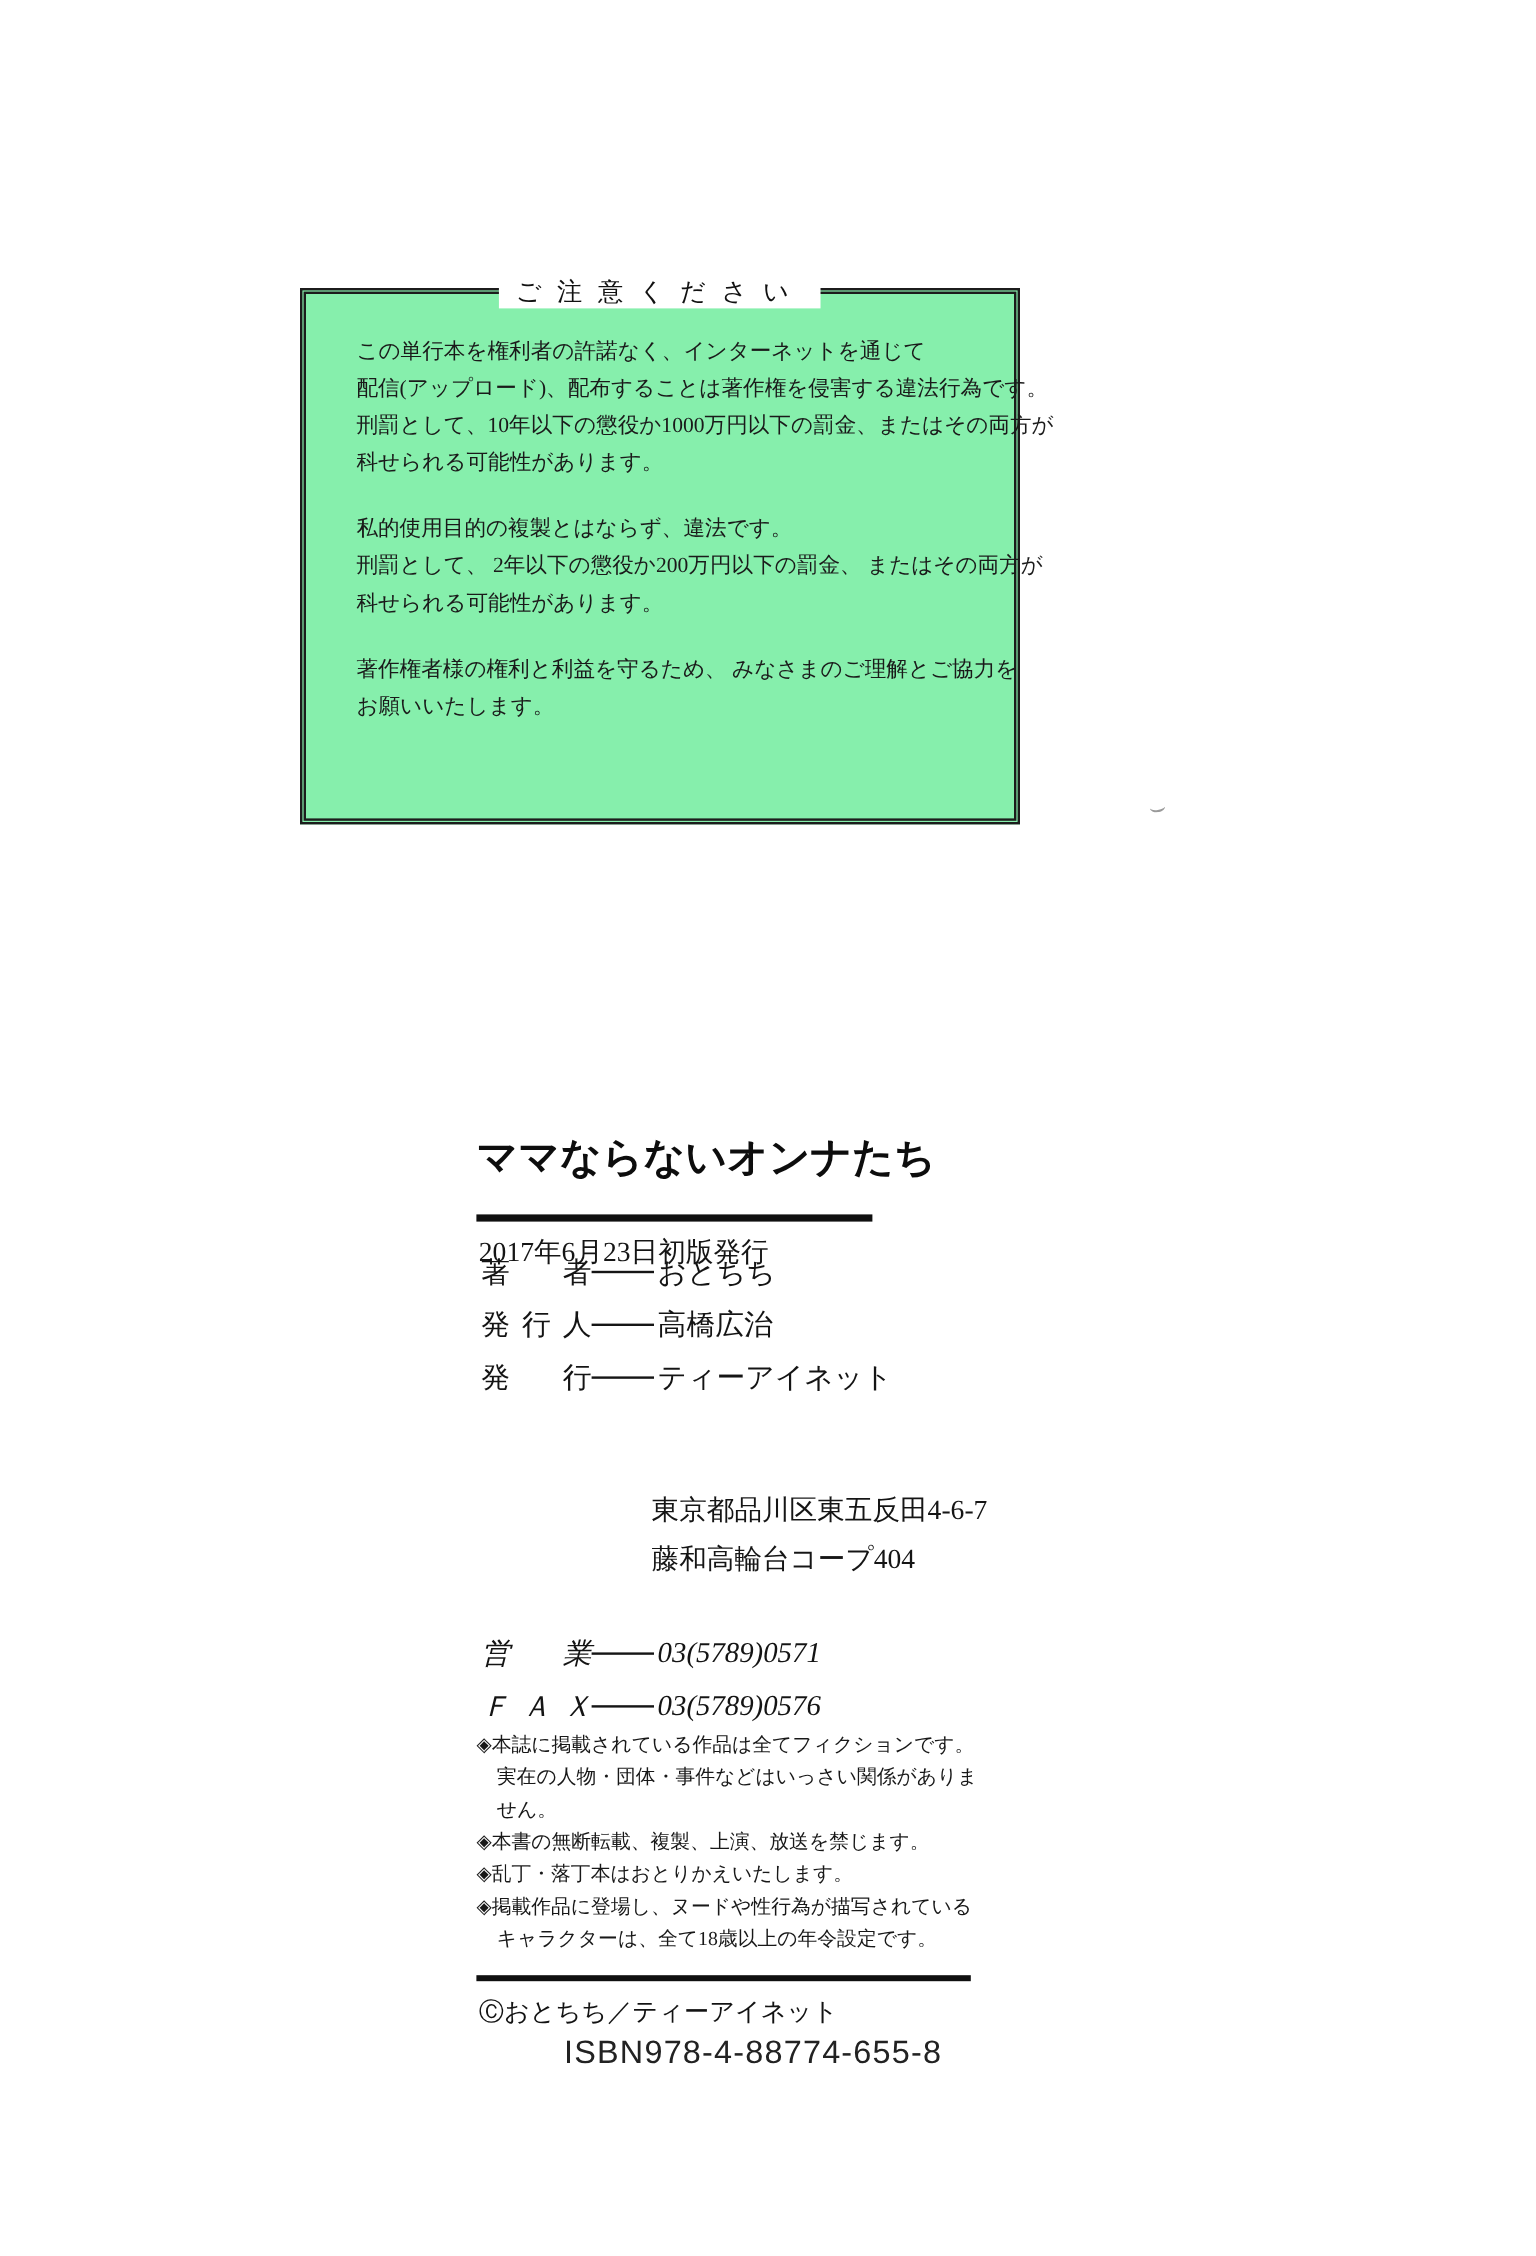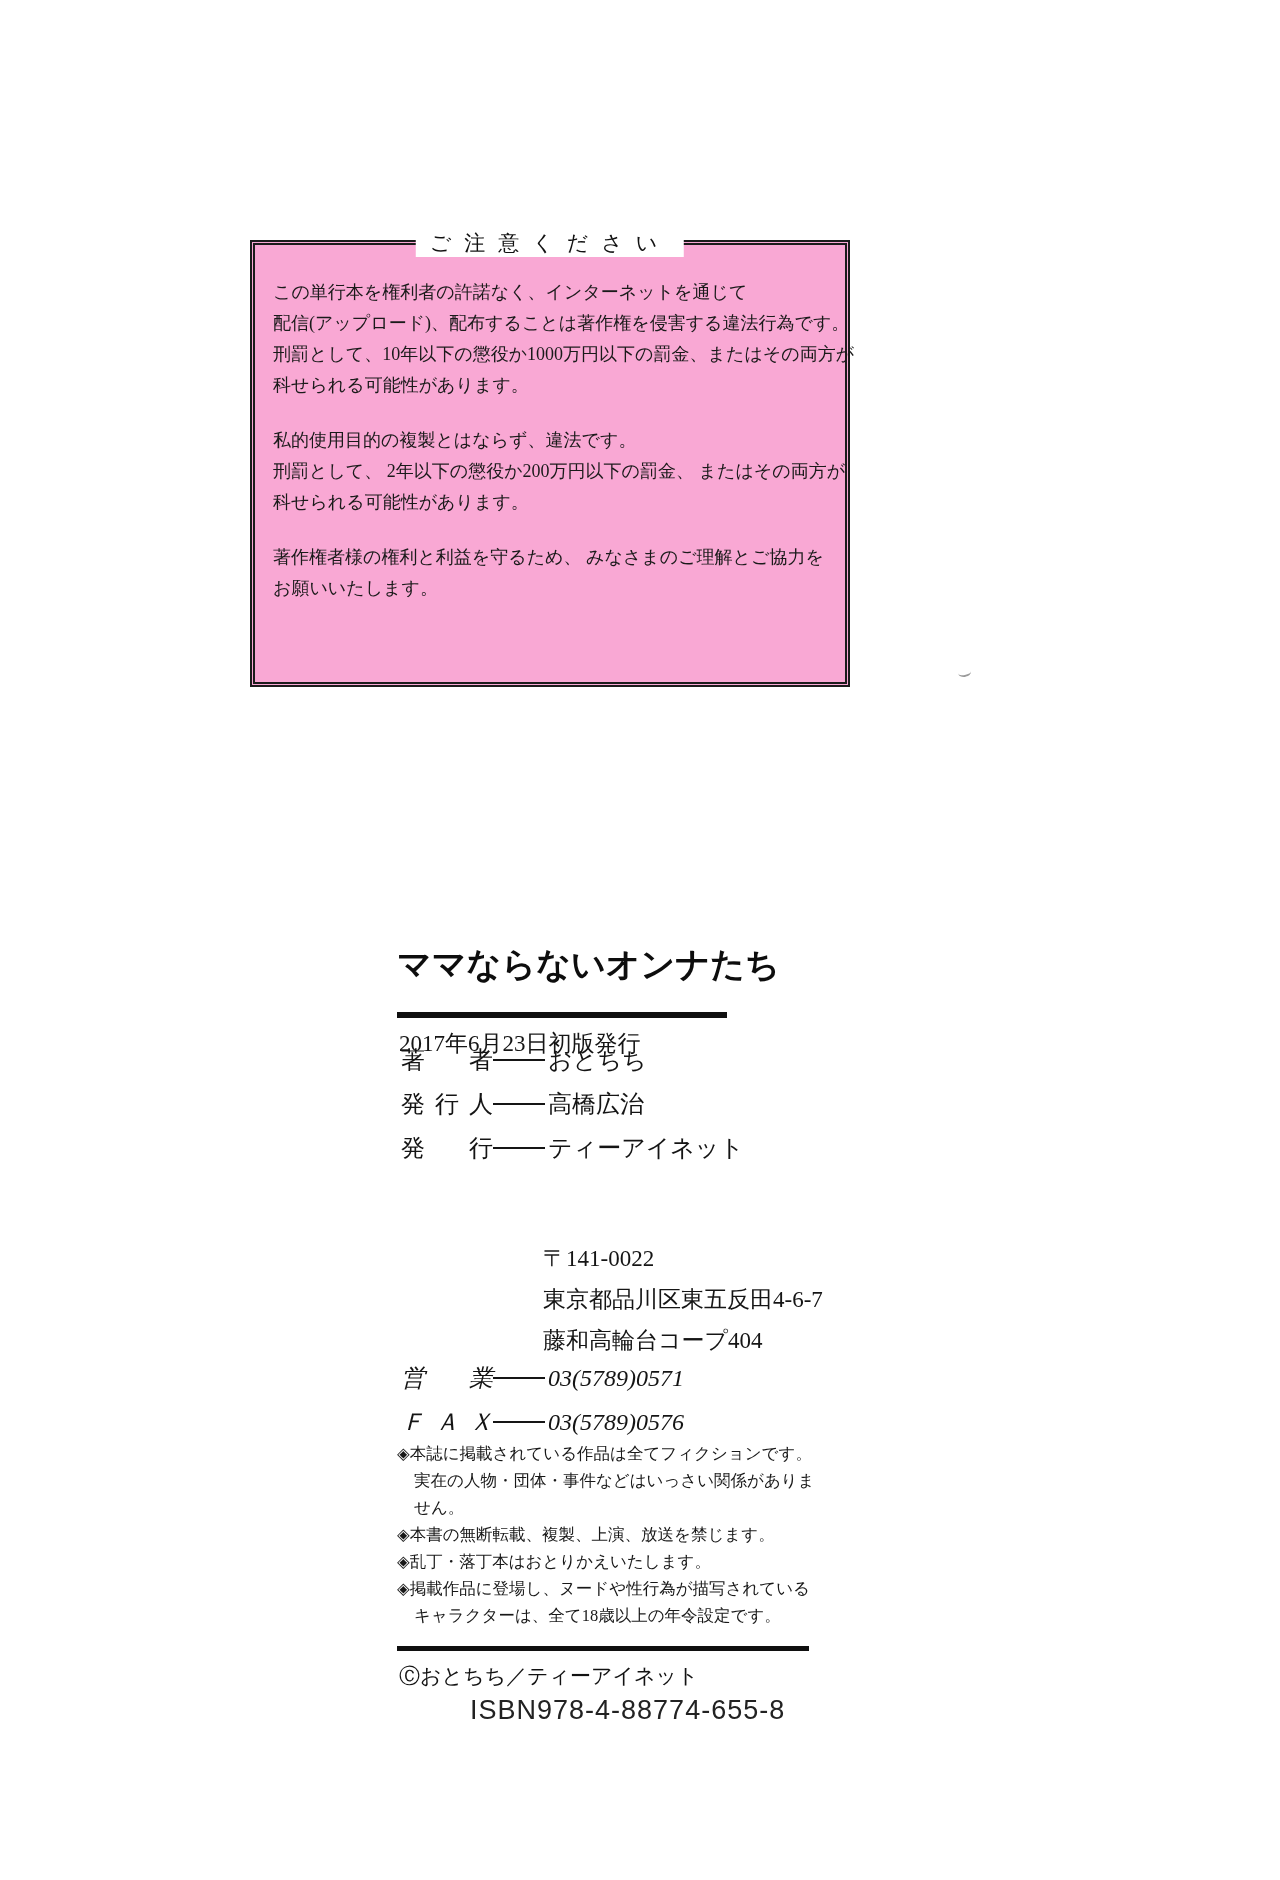--- a/index.html
+++ b/index.html
@@ -11,30 +11,30 @@
     color:#161616;
     overflow:hidden;
   }
   .page{position:absolute;inset:0;background:#fff;}
 
   
   .warnbox{
     position:absolute;left:250px;top:240px;width:600px;height:447px;
     border:5px double #1c1c1c;
     box-sizing:border-box;
-    background:#f9a8d4;
+    background:#86efac;
   }
   .warntitle{
     position:absolute;top:-16px;left:50%;transform:translateX(-50%);
     background:#fff;
     padding:0 14px;
     font-size:21px;letter-spacing:13px;white-space:nowrap;
     color:#111;
   }
-  .warnbody{padding:32px 8px 0 18px;}
+  .warnbody{padding:32px 8px 0 42px;}
   .wpar{margin:0 0 24px 0;}
   .wline{display:block;font-size:18px;line-height:31px;white-space:nowrap;color:#1a1a1a;}
 
   
   .colophon{position:absolute;left:397px;top:0;width:440px;}
   .booktitle{
     position:absolute;top:942px;left:0;margin:0;
     font-family:"Liberation Sans","DejaVu Sans",sans-serif;
     font-weight:bold;font-size:34px;letter-spacing:0px;white-space:nowrap;color:#0d0d0d;
   }
@@ -130,21 +130,20 @@
         <span class="cval">高橋広治</span>
       </div>
       <div class="crow">
         <span class="jlabel">発行</span>
         <span class="ldash"></span>
         <span class="cval">ティーアイネット</span>
       </div>
     </div>
 
     <div class="address">
-      <span class="aline">〒141-0022</span>
       <span class="aline">東京都品川区東五反田4-6-7</span>
       <span class="aline">藤和高輪台コープ404</span>
     </div>
 
     <div class="contacts">
       <div class="crow">
         <span class="jlabel">営業</span>
         <span class="ldash"></span>
         <span class="cval">03(5789)0571</span>
       </div>

